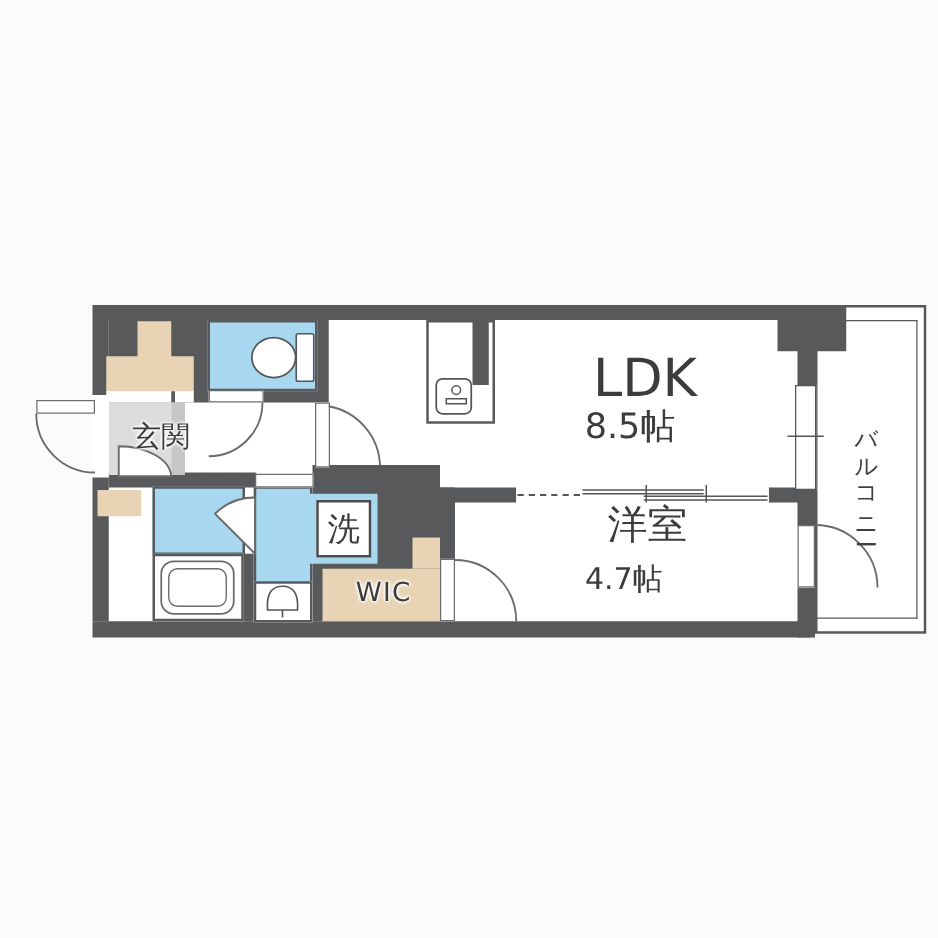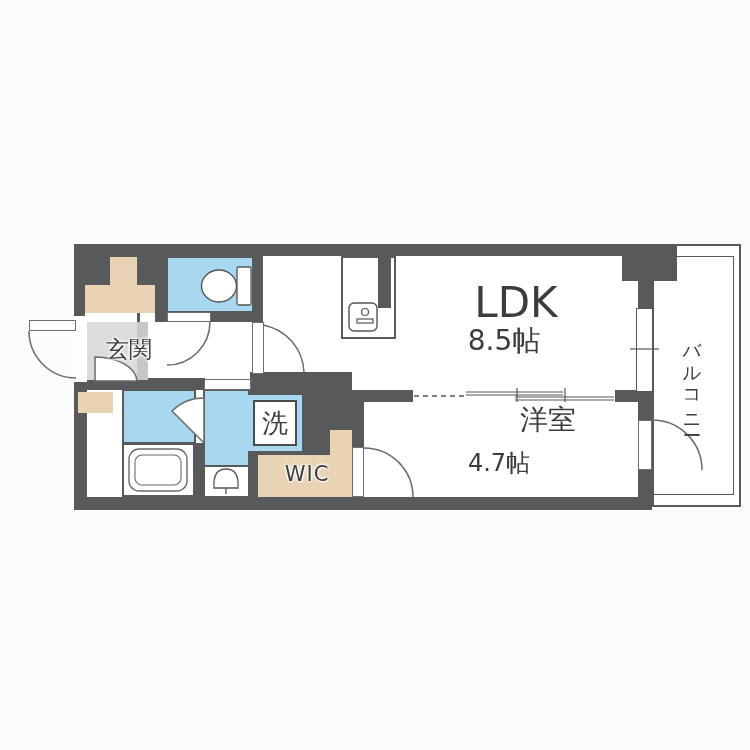--- a/index.html
+++ b/index.html
@@ -130,21 +130,21 @@
 
   <div class="lbl" style="left:83px;top:336px;width:62px;height:26px;font-size:23px;margin-left:15px;">
     <span>玄関</span>
   </div>
   <div class="lbl nolo" style="left:446px;top:283px;width:140px;height:38px;font-size:42px;">
     <span>LDK</span>
   </div>
   <div class="lbl nolo" style="left:434px;top:323px;width:140px;height:36px;font-size:28px;">
     <span>8.5帖</span>
   </div>
-  <div class="lbl nolo" style="left:436px;top:401px;width:140px;height:38px;font-size:28px;justify-content:flex-end;">
+  <div class="lbl nolo" style="left:448px;top:401px;width:140px;height:38px;font-size:32px;">
     <span>洋室</span>
   </div>
   <div class="lbl nolo" style="left:429px;top:445px;width:140px;height:36px;font-size:24px;">
     <span>4.7帖</span>
   </div>
   <div class="lbl" style="left:276px;top:461px;width:62px;height:26px;font-size:21px;letter-spacing:1px;justify-content:center;">
     <span>WIC</span>
   </div>
   <div class="lbl nolo vert" style="left:677px;top:314px;width:30px;height:132px;font-size:18.5px;color:#3f3f3f;">
     <span>バルコニー</span>

